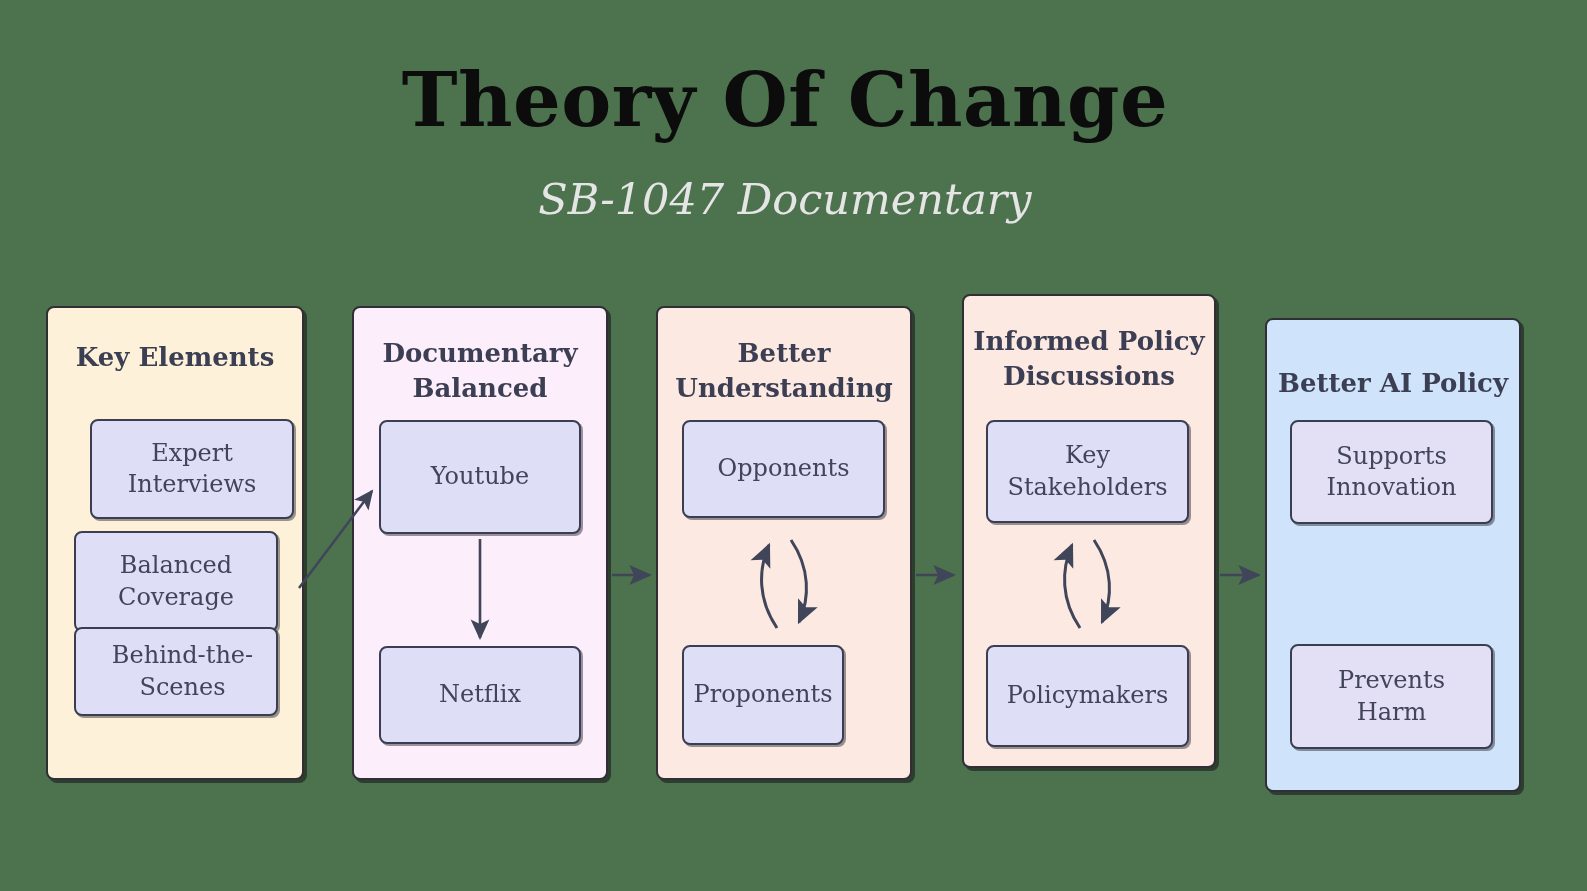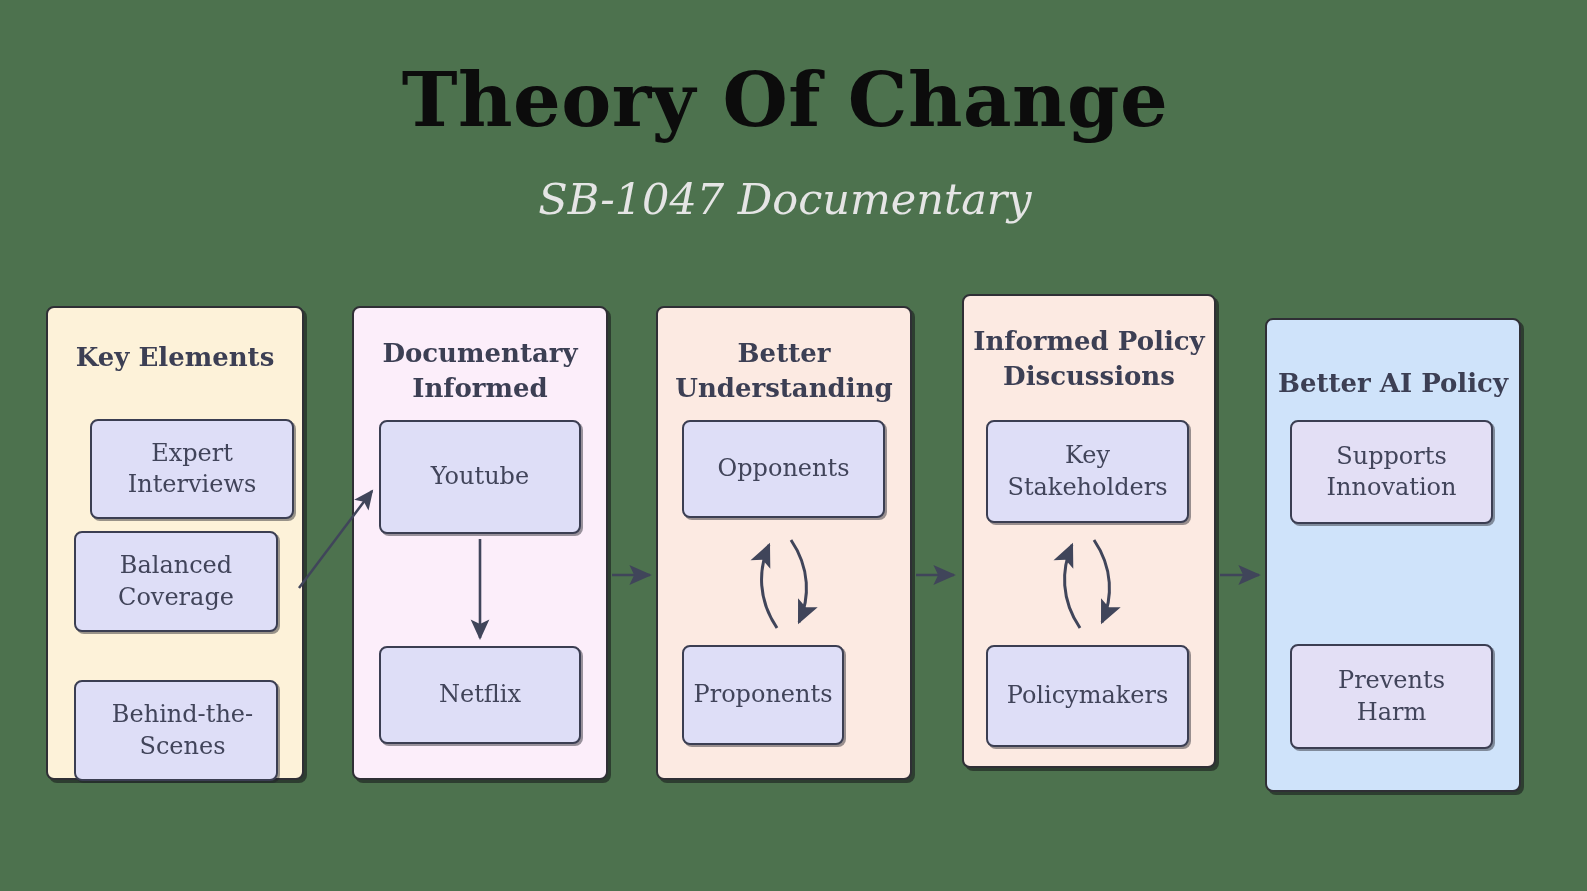--- a/index.html
+++ b/index.html
@@ -103,21 +103,21 @@
 
   <div class="title">Theory Of Change</div>
   <div class="subtitle">SB-1047 Documentary</div>
 
   <div id="columns">
       <div class="col" style="left: 46px; top: 306px; width: 258px; height: 474px; background: rgb(253, 242, 217);">
         <div class="col-title" style="top: 32px; white-space: pre-line;">Key Elements</div>
       </div>
       <div class="col" style="left: 352px; top: 306px; width: 256px; height: 474px; background: rgb(252, 238, 250);">
         <div class="col-title" style="top: 28px; white-space: pre-line;">Documentary
-Informed</div>
+Balanced</div>
       </div>
       <div class="col" style="left: 656px; top: 306px; width: 256px; height: 474px; background: rgb(252, 234, 226);">
         <div class="col-title" style="top: 28px; white-space: pre-line;">Better
 Understanding</div>
       </div>
       <div class="col" style="left: 962px; top: 294px; width: 254px; height: 474px; background: rgb(252, 234, 226);">
         <div class="col-title" style="top: 28px; white-space: pre-line;">Informed Policy
 Discussions</div>
       </div>
       <div class="col" style="left: 1265px; top: 306px; width: 256px; height: 474px; background: rgb(207, 227, 250); margin-top: 12px;">
@@ -163,21 +163,21 @@
 
     <g>
       <line x1="1220" y1="575" x2="1259" y2="575" stroke="#40455a" stroke-width="2.4" marker-end="url(#ah)"></line>
     </g>
   </svg>
 
 <div class="node" style="left: 90px; top: 419px; width: 204px; height: 100px;">Expert
 Interviews</div>
     <div class="node" style="left: 74px; top: 531px; width: 204px; height: 101px;">Balanced
 Coverage</div>
-    <div class="node" style="left: 74px; top: 680px; width: 204px; height: 101px; padding-left: 19px;">Behind-the-
+    <div class="node" style="left: 74px; top: 627px; width: 204px; height: 89px; padding-left: 19px;">Behind-the-
 Scenes</div>
     <div class="node" style="left: 379px; top: 420px; width: 202px; height: 114px;">Youtube</div>
     <div class="node" style="left: 379px; top: 646px; width: 202px; height: 98px;">Netflix</div>
     <div class="node" style="left: 682px; top: 420px; width: 203px; height: 98px;">Opponents</div>
     <div class="node" style="left: 682px; top: 645px; width: 162px; height: 100px;">Proponents</div>
     <div class="node" style="left: 986px; top: 420px; width: 203px; height: 103px;">Key
 Stakeholders</div>
     <div class="node" style="left: 986px; top: 645px; width: 203px; height: 102px;">Policymakers</div>
     <div class="node tint-5" style="left: 1290px; top: 644px; width: 203px; height: 105px;">Prevents
 Harm</div>

